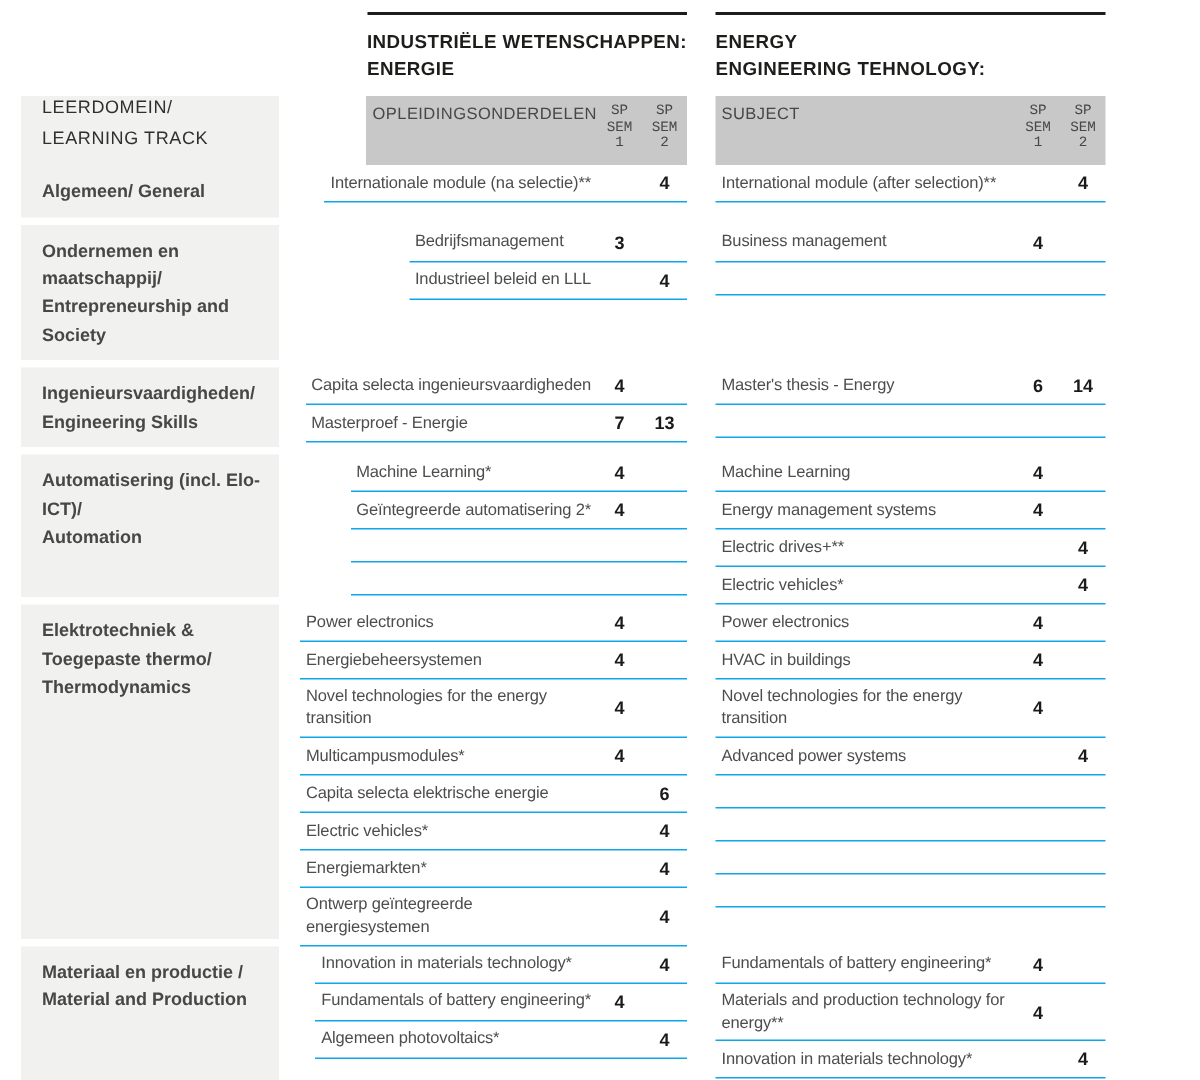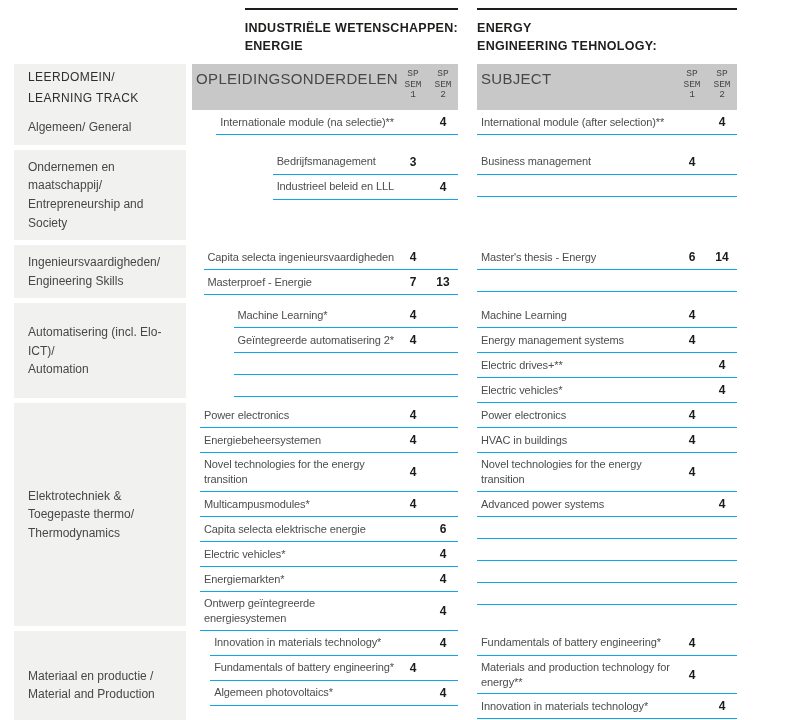--- a/index.html
+++ b/index.html
@@ -26,45 +26,46 @@
   }
   .title-line {
     font-size: 12.5px; font-weight: bold; color: #1d1d1b;
     letter-spacing: 0.3px; line-height: 1.45; text-transform: uppercase;
   }
 
   
   .hdr-row-cell { height: 46px; }
   .cat-hdr {
     background: #f1f1f0; flex: 1;
-    display: flex; flex-direction: column; justify-content: center;
+    display: flex; flex-direction: column; justify-content: flex-start;
     padding-left: 14px; gap: 7px;
   }
   .cat-hdr .cat-hdr-line {
     font-size: 12px; color: #2f2f2f; letter-spacing: 0.4px;
   }
   .tab-hdr {
     background: #c8c8c8; flex: 1;
     display: flex; align-items: flex-start; padding-top: 6px;
   }
   .tab-hdr .hname {
-    flex: 1; font-size: 15px; color: #474747; letter-spacing: 0.3px;
+    flex: 1; font-size: 11px; color: #474747; letter-spacing: 0.3px;
     padding-left: 4px;
   }
   .sp-col {
     width: 30px; text-align: center; font-size: 9.5px; line-height: 10.5px;
     color: #474747; margin-top: -1px; font-family: Liberation Mono, monospace;
   }
   .sp-col span { display: block; }
 
   
   .cat-block {
     background: #f1f1f0; flex: 1; margin-bottom: 5px;
-    display: flex; flex-direction: column; justify-content: center;
+    display: flex; flex-direction: column; justify-content: flex-start;
     padding: 8px 6px 8px 14px;
+    font-weight: bold;
   }
   .cat-line { font-size: 12px; line-height: 1.55; color: #474747; }
 
   
   .rows { display: flex; flex-direction: column; }
   .row {
     display: flex; align-items: center;
     min-height: 25px; padding: 2px 0;
     border-bottom: 1px solid #0ea5e9;
   }

